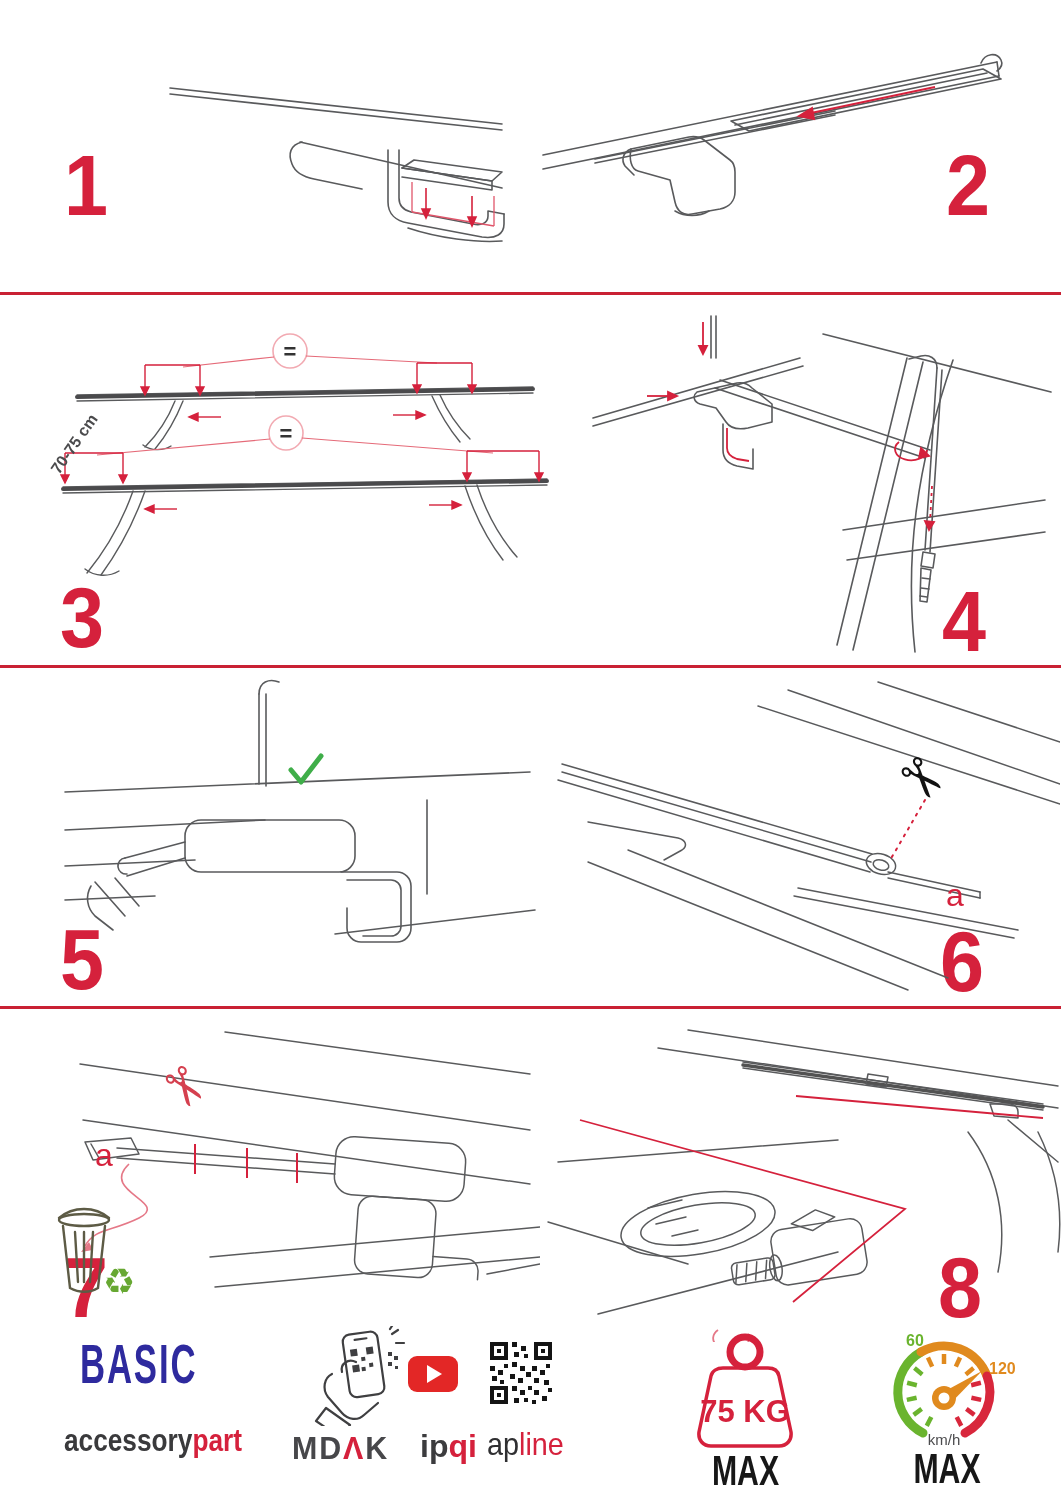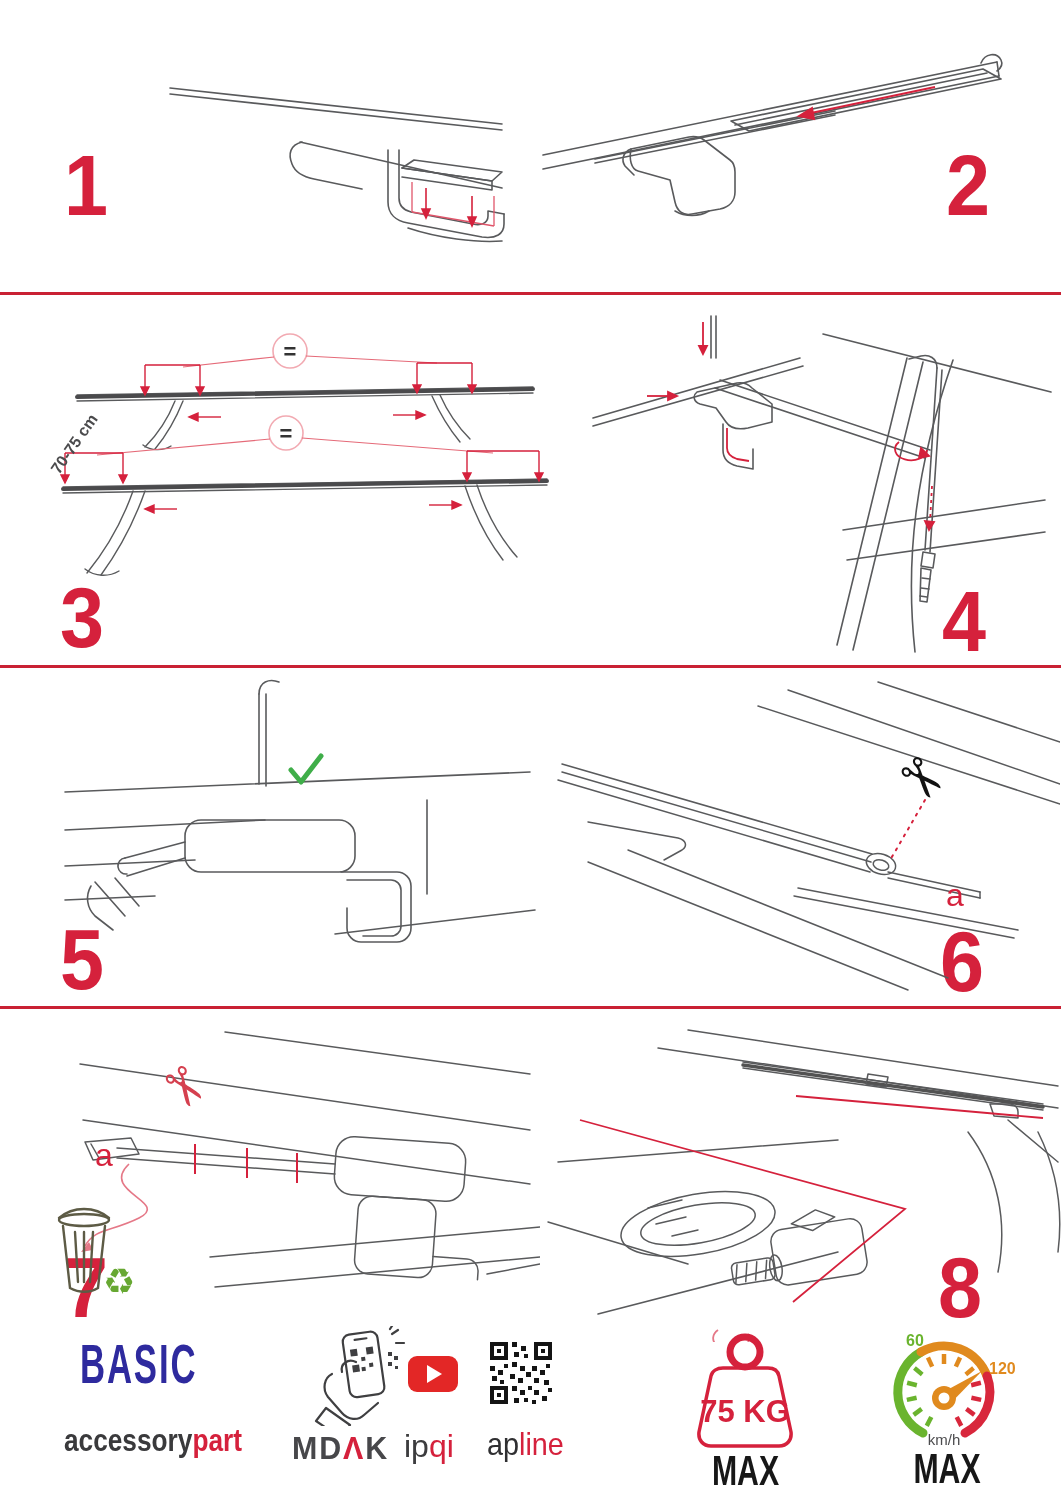--- a/index.html
+++ b/index.html
@@ -8,21 +8,21 @@
   .sep{position:absolute;left:0;width:1061px;height:3px;background:#c92134;}
   .step-num{position:absolute;color:#d5213c;font-size:86px;font-weight:600;line-height:1;
             transform:scaleX(.92);transform-origin:left top;}
   .illus{position:absolute;}
   .basic-logo{position:absolute;left:80px;top:1336px;color:#2e2a9e;font-size:56px;font-weight:600;
               letter-spacing:3px;line-height:1;transform:scaleX(.62);transform-origin:left top;white-space:nowrap;}
   .brandline{position:absolute;left:64px;top:1424px;font-size:32px;font-weight:700;line-height:1;
              transform:scaleX(.82);transform-origin:left top;white-space:nowrap;color:#3a3a3c;}
   .logo-word{position:absolute;font-size:32px;line-height:1;white-space:nowrap;color:#47474a;}
   .mdak{left:292px;top:1432px;font-weight:700;letter-spacing:2px;transform:scaleX(.95);transform-origin:left top;}
-  .ipqi{left:404px;top:1430px;font-weight:400;color:#3c3c3e;}
+  .ipqi{left:420px;top:1430px;font-weight:700;color:#3c3c3e;}
   .apline{left:487px;top:1428px;font-weight:400;color:#2f2f31;transform:scaleX(.9);transform-origin:left top;}
   .red{color:#d5213c;}
   .max-label{position:absolute;font-size:42px;font-weight:600;color:#171717;text-align:center;
              line-height:1;transform:scaleX(.72);transform-origin:center top;}
   svg text{font-family:"Liberation Sans",sans-serif;}
 </style>
 </head>
 <body>
 
 <div class="page">

